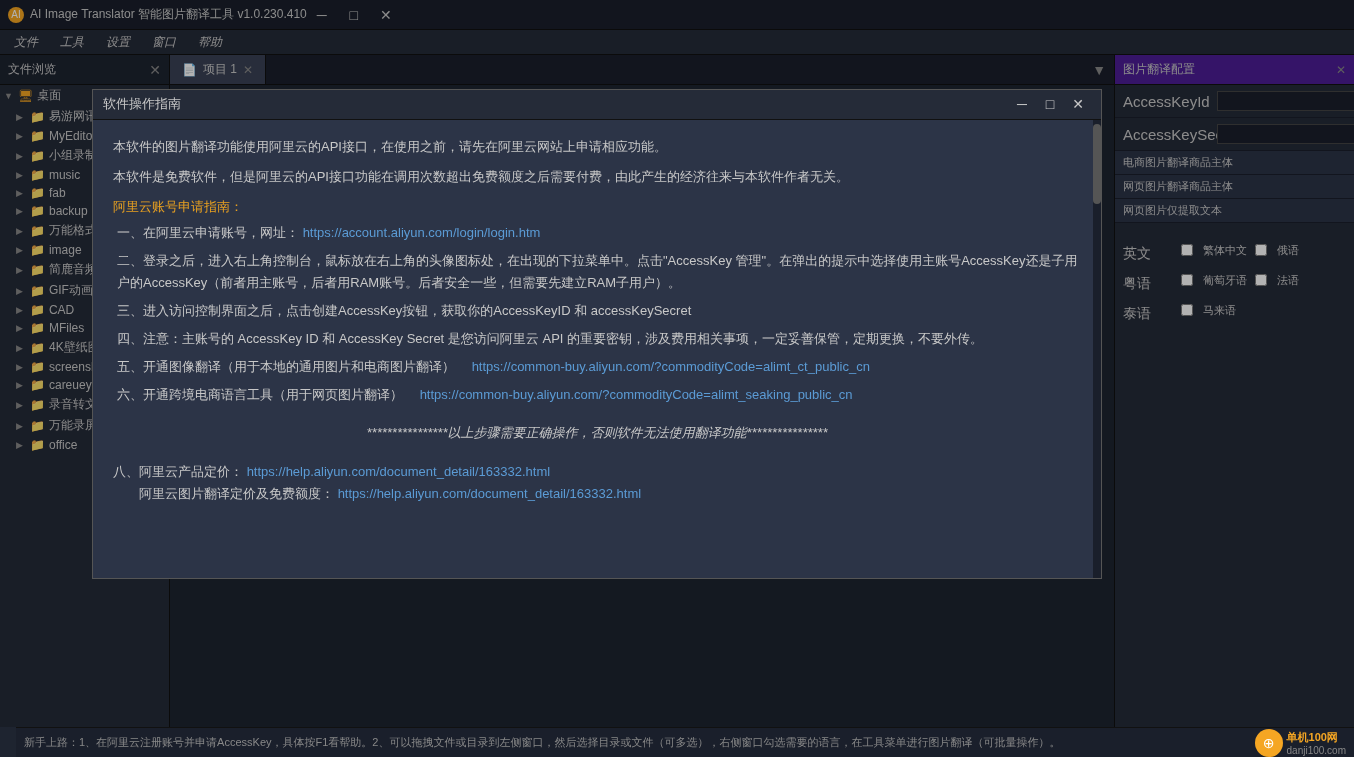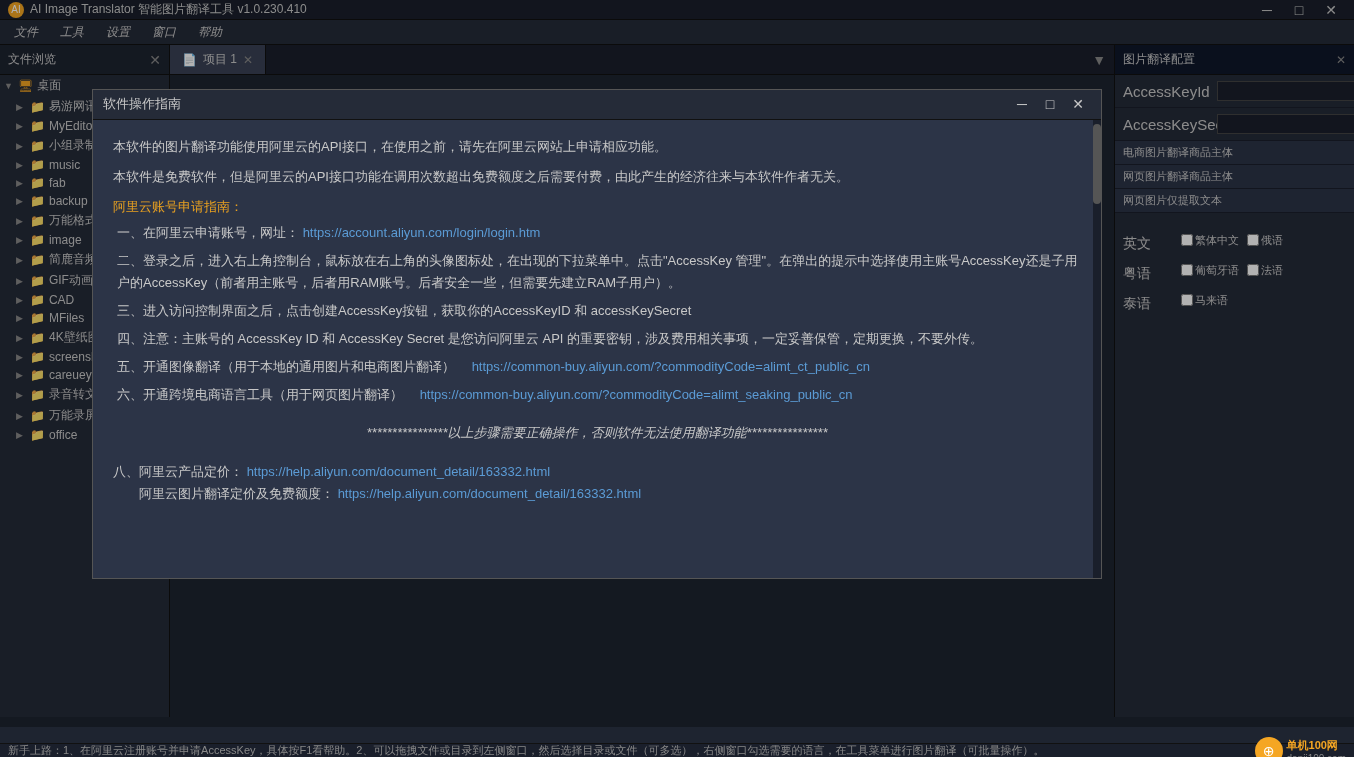--- a/index.html
+++ b/index.html
@@ -9,26 +9,25 @@
       background: #1e2430;
       color: #c8c8c8;
       width: 1354px;
       height: 757px;
       overflow: hidden;
       position: relative;
     }
 
     
     .title-bar {
-      height: 20px;
+      height: 30px;
       background: #1a1f2b;
       display: flex;
       align-items: center;
       padding: 0 8px;
-      justify-content: space-between;
       border-bottom: 1px solid #111;
     }
     .title-bar-left {
       display: flex;
       align-items: center;
       gap: 6px;
       color: #c8c8c8;
       font-size: 12px;
     }
     .title-bar-icon {
@@ -204,21 +203,21 @@
     .right-panel {
       width: 240px;
       background: #252b38;
       border-left: 1px solid #111;
       flex-shrink: 0;
       display: flex;
       flex-direction: column;
     }
     .right-panel-header {
       height: 30px;
-      background: #0f172a;
+      background: #4c1d95;
       display: flex;
       align-items: center;
       padding: 0 8px;
       font-size: 12px;
       color: #c8c8c8;
       border-bottom: 1px solid #111;
       justify-content: space-between;
     }
     .right-panel-close {
       cursor: pointer;
@@ -276,39 +275,39 @@
       margin-top: 8px;
     }
     .lang-checkboxes {
       display: flex;
       gap: 8px;
       flex-wrap: wrap;
     }
     .lang-checkbox-item {
       display: flex;
       align-items: center;
-      gap: 2px;
+      gap: 10px;
       font-size: 11px;
       color: #c8c8c8;
     }
     .lang-checkbox-item input { width: 12px; height: 12px; }
 
     
     .status-bar {
-      height: 14px;
+      height: 30px;
       background: #1a1f2b;
       border-top: 1px solid #111;
       display: flex;
       align-items: center;
       padding: 0 8px;
       font-size: 11px;
       color: #888;
       position: absolute;
       bottom: 0;
-      left: 0;
+      left: 16px;
       right: 0;
       z-index: 10;
     }
     .status-right {
       margin-left: auto;
       display: flex;
       align-items: center;
       gap: 8px;
     }
     .status-logo {

